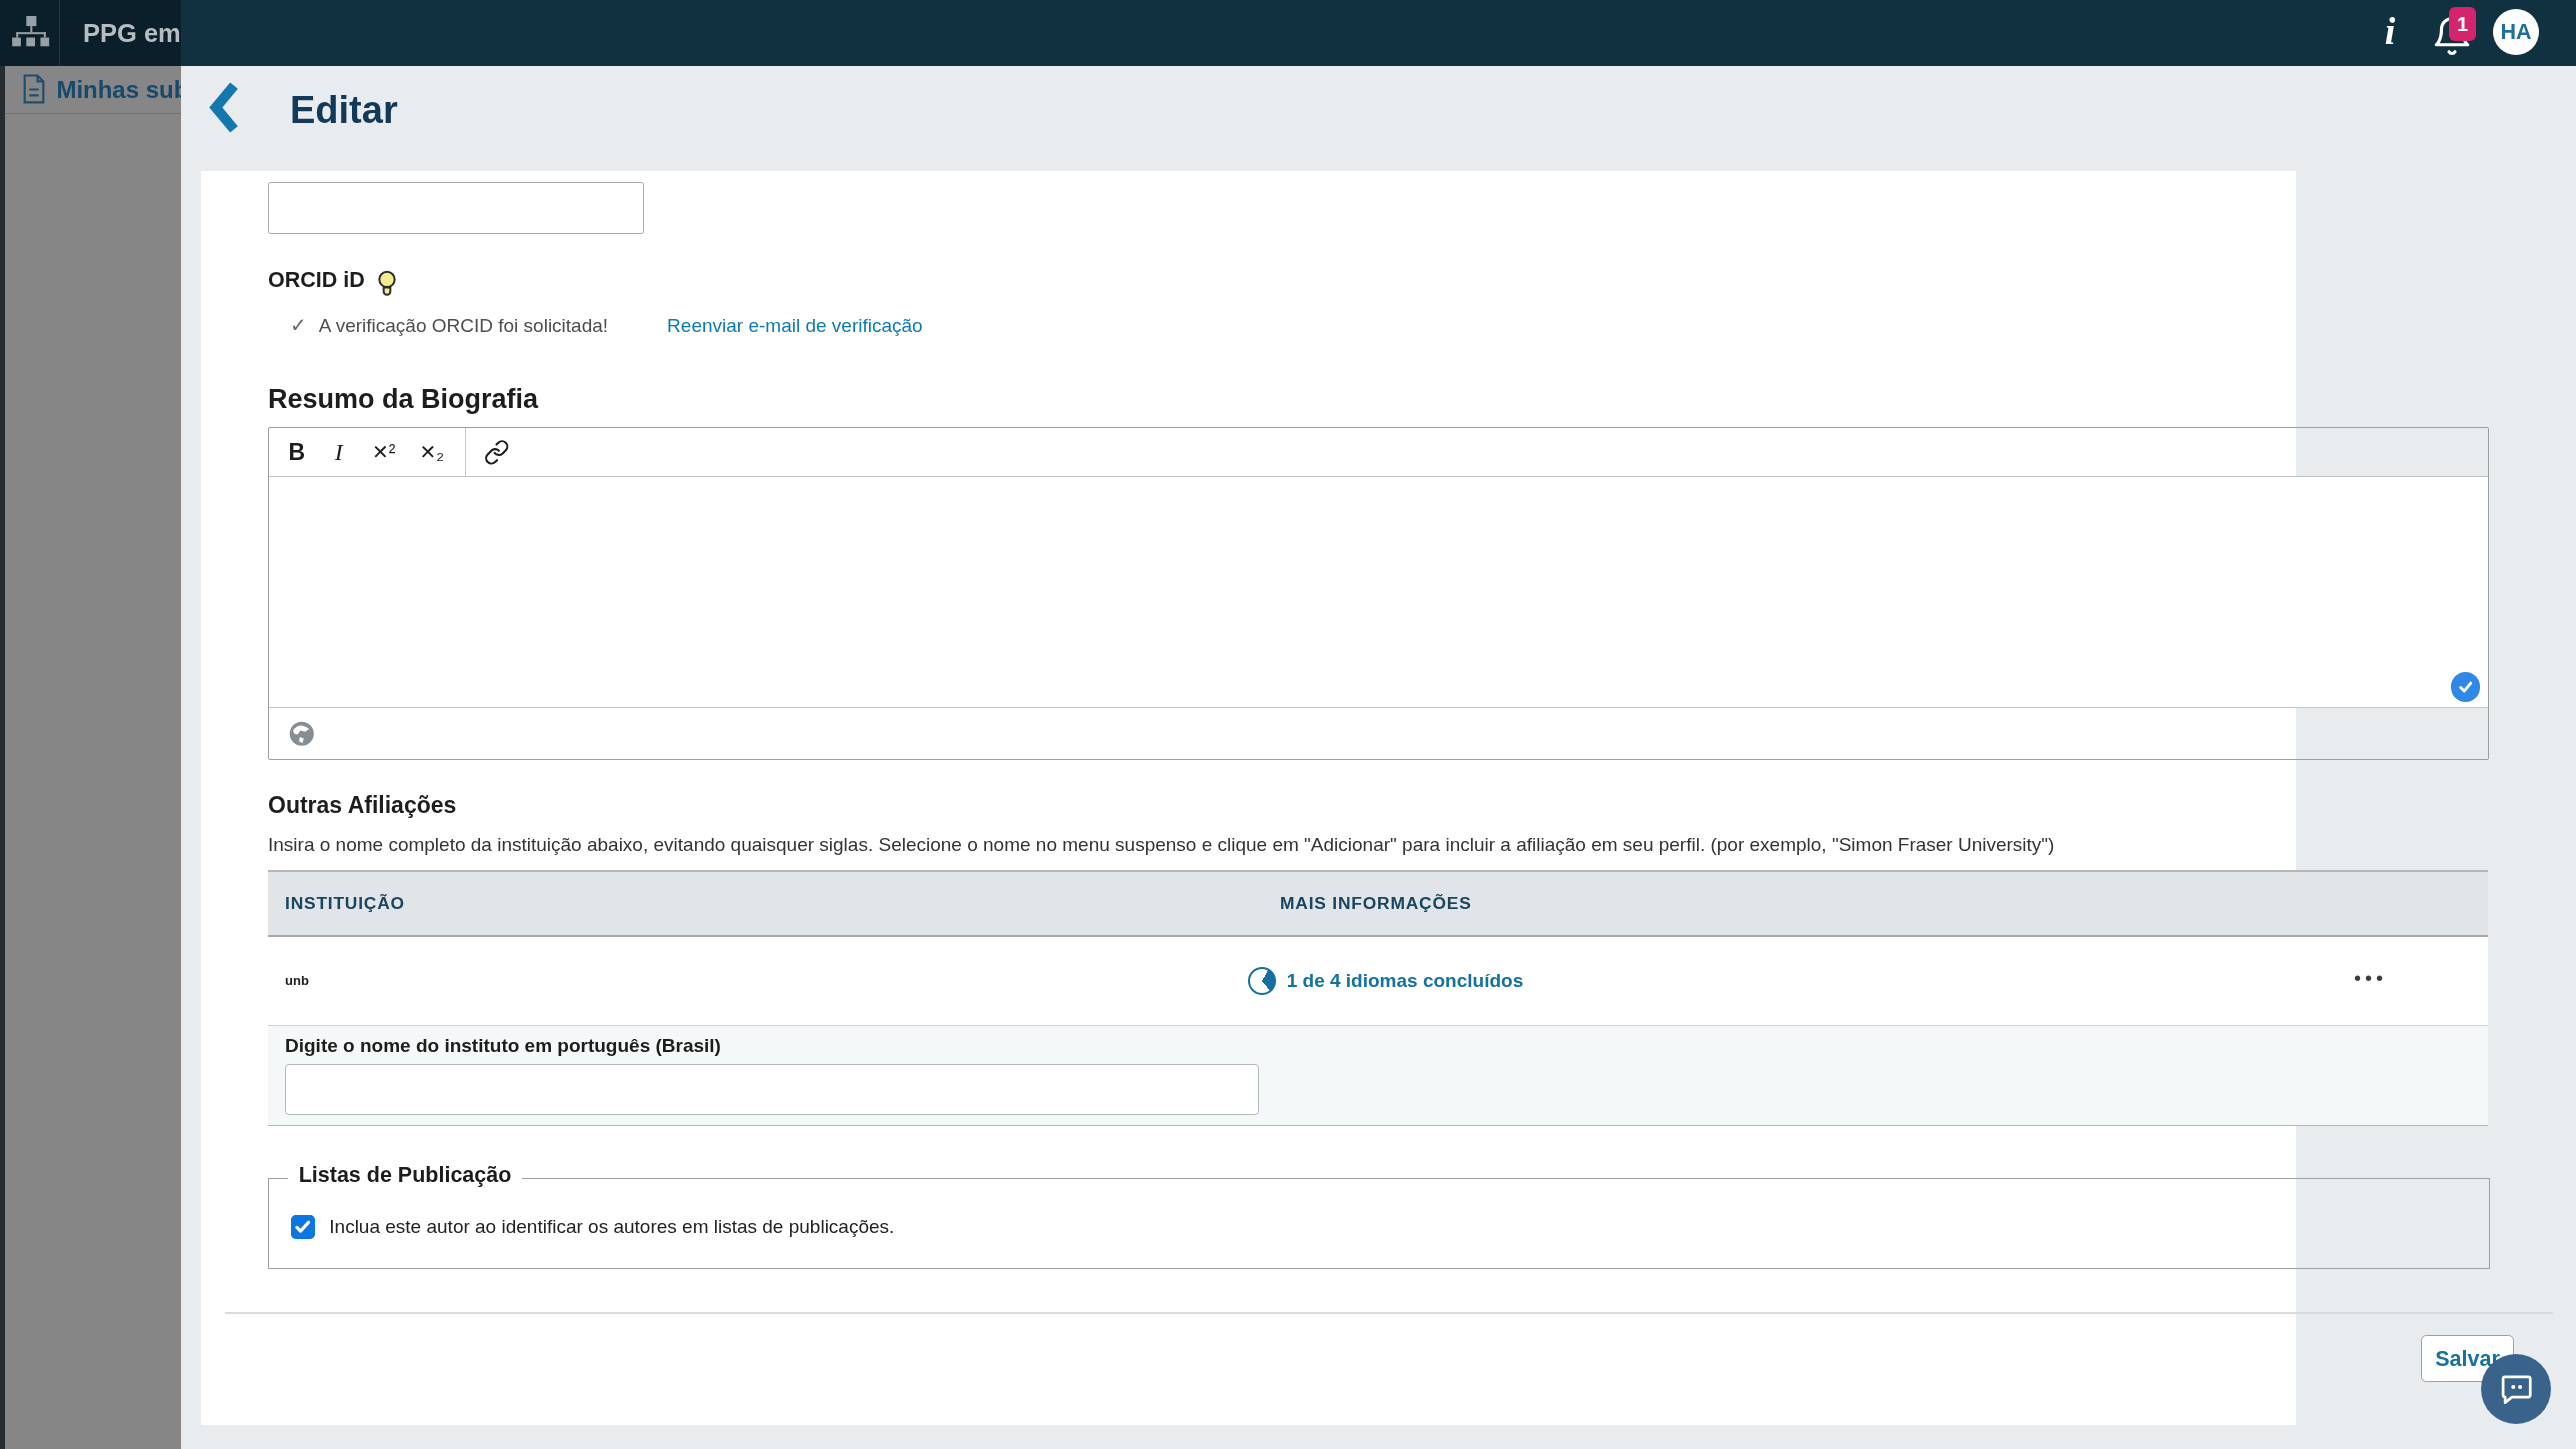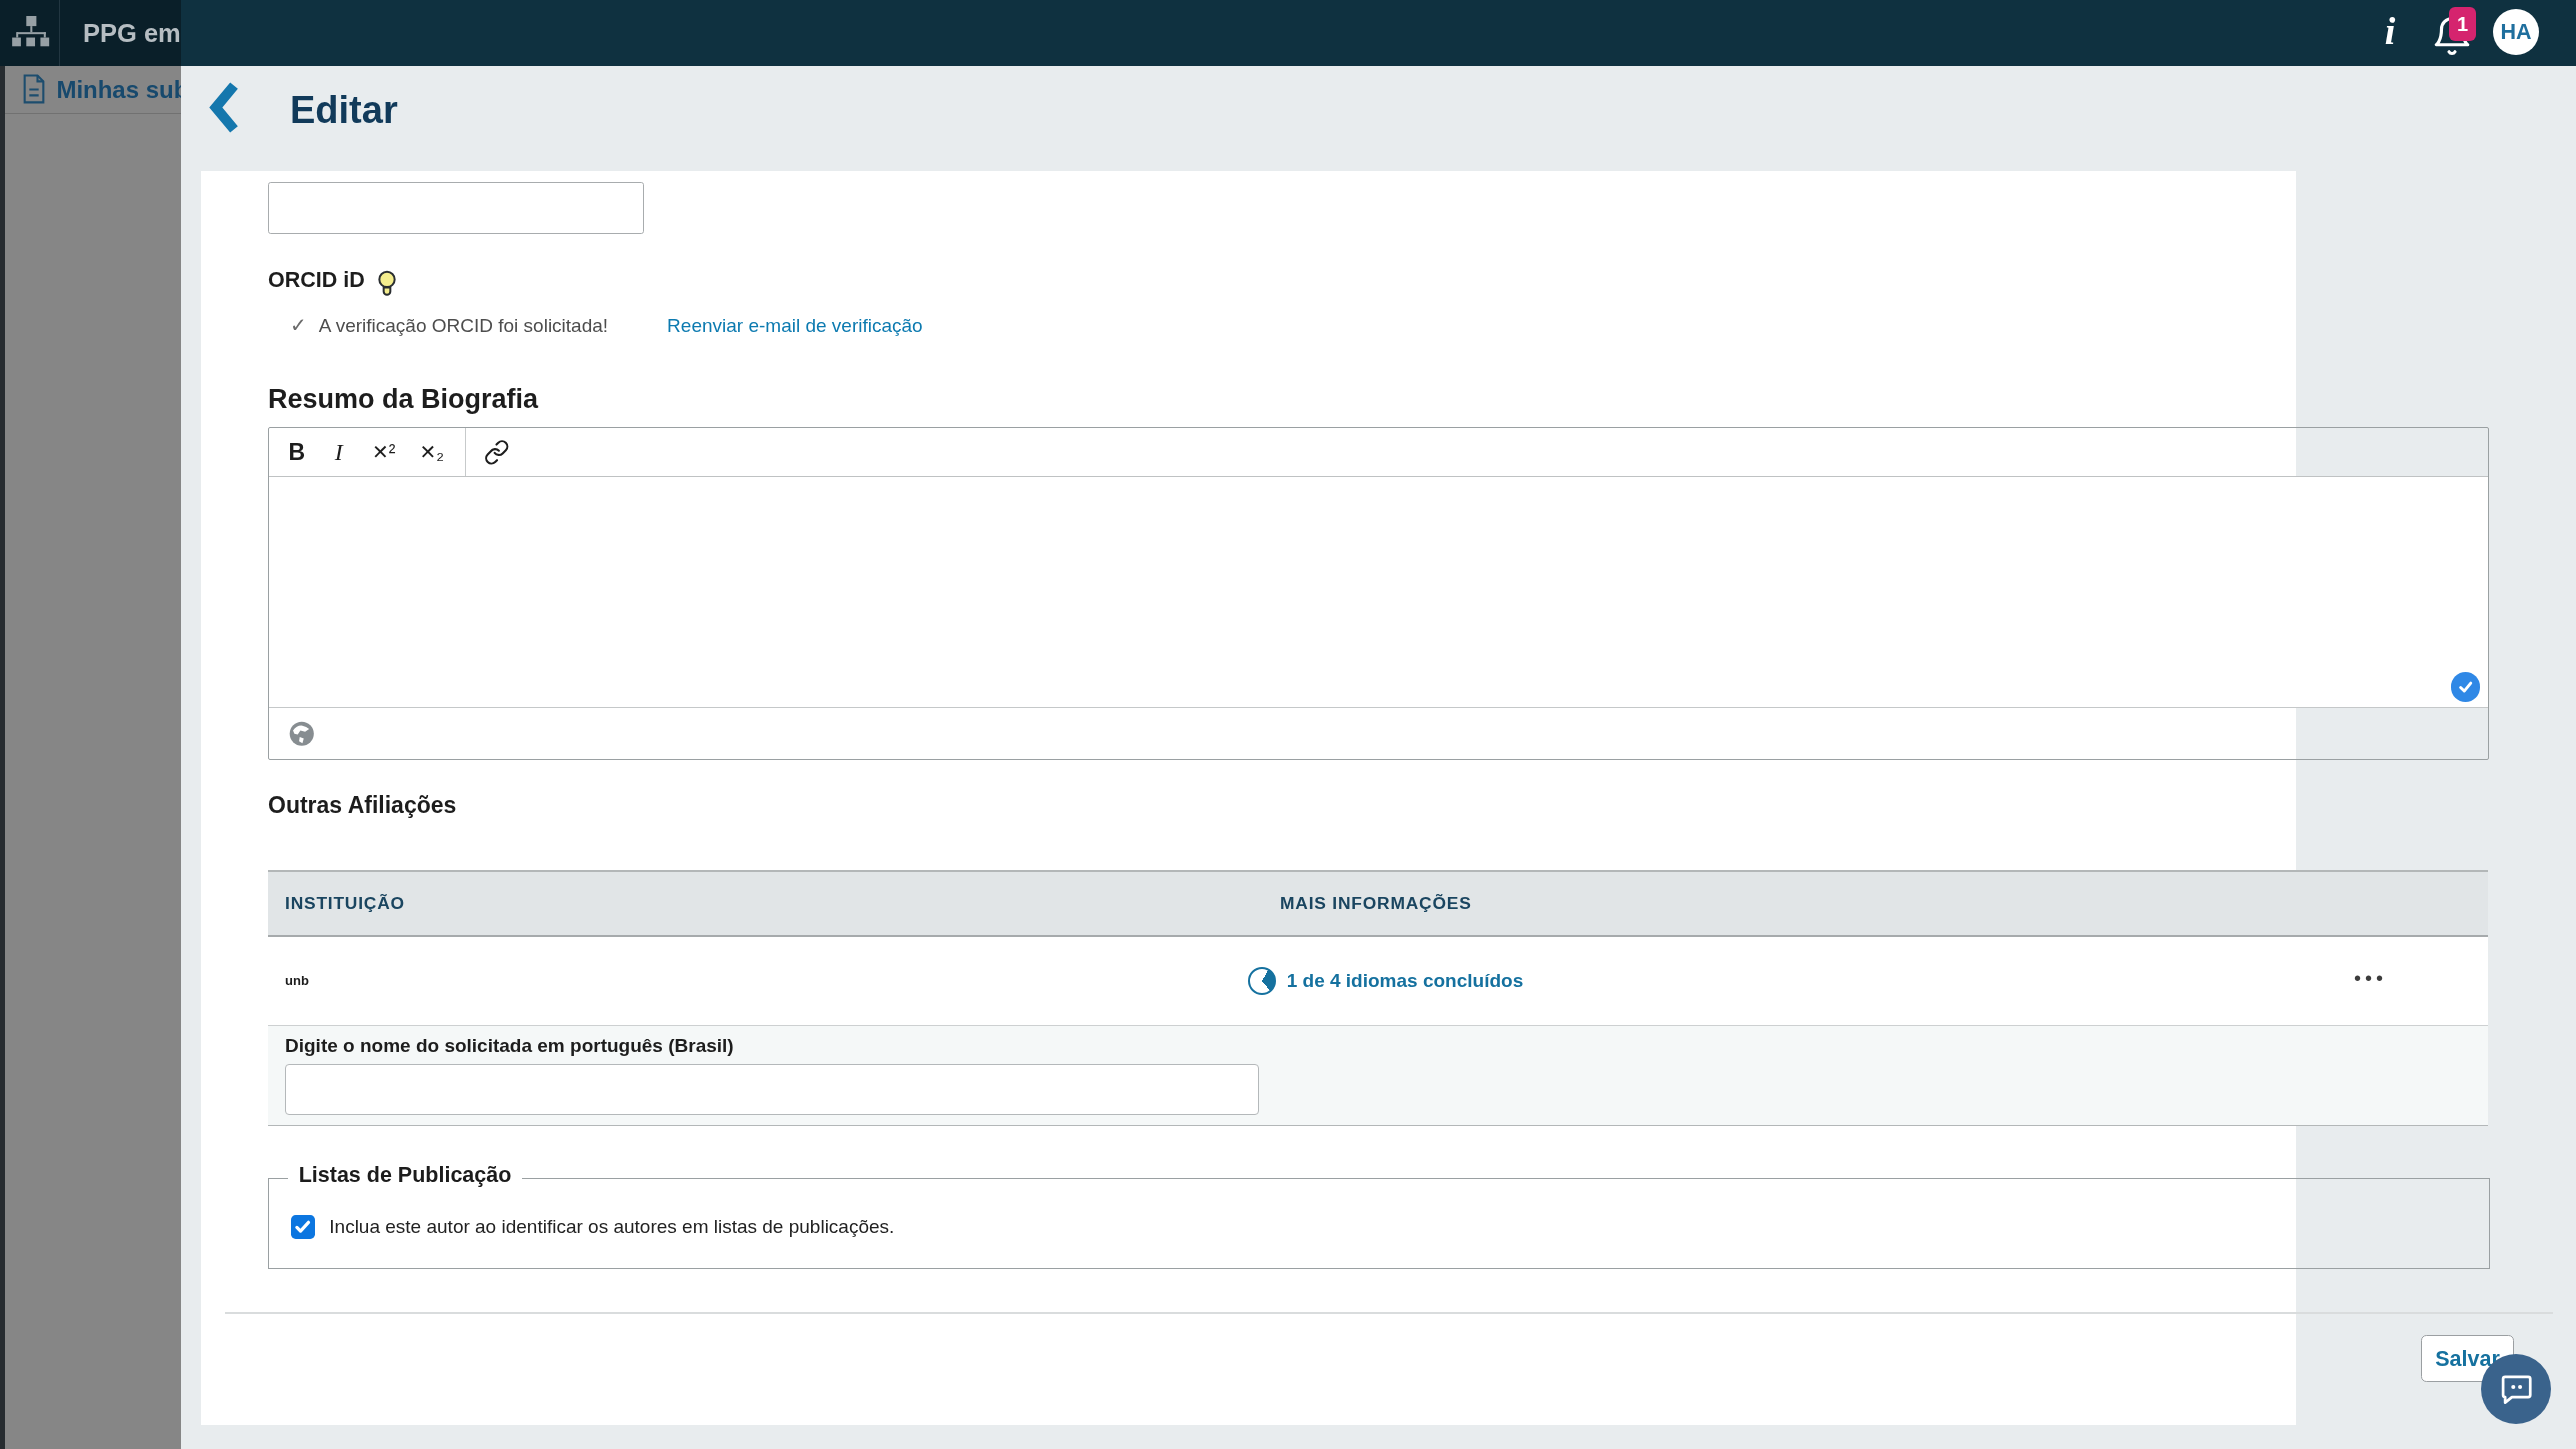--- a/index.html
+++ b/index.html
@@ -152,36 +152,37 @@
         <div class="ed-footer">
           <svg class="globe" width="25.5" height="25.5" viewBox="0 0 38 38">
             <circle cx="19" cy="19" r="18" fill="#878d91"></circle>
             <path d="M6 14 q6-8 14-7 q6 1 10 5 l-6 4 -7-2 -4 6 -5-1z" fill="#ffffff"></path>
             <path d="M16 24 l6 2 -2 7 -5-3z" fill="#ffffff"></path>
           </svg>
         </div>
       </div>
 
       <div class="aff-heading">Outras Afiliações</div>
+      <div class="aff-desc">Insira o nome completo da instituição abaixo, evitando quaisquer siglas. Selecione o nome no menu suspenso e clique em "Adicionar" para incluir a afiliação em seu perfil. (por exemplo, "Simon Fraser University")</div>
 
       <div class="aff-table">
         <div class="t-head">
           <span class="th th1">INSTITUIÇÃO</span>
           <span class="th th2">MAIS INFORMAÇÕES</span>
         </div>
         <div class="t-row1">
           <span class="inst-name">unb</span>
           <span class="lang-cell">
             <span class="pie"></span>
             <span class="lang-text">1 de 4 idiomas concluídos</span>
           </span>
           <span class="row-menu">•••</span>
         </div>
         <div class="t-row2">
-          <span class="lang-input-label">Digite o nome do solicitada em português (Brasil)</span>
+          <span class="lang-input-label">Digite o nome do instituto em português (Brasil)</span>
           <input class="lang-input" type="text" style="">
         </div>
       </div>
 
       <div class="pub-fieldset">
         <span class="pub-legend">Listas de Publicação</span>
         <div class="cb-row">
           <span class="checkbox">
             <svg width="17.4" height="17.4" viewBox="0 0 24 24">
               <polyline points="4,13 9,18 20,6" fill="none" stroke="#fff" stroke-width="4.5" stroke-linecap="round" stroke-linejoin="round"></polyline>

